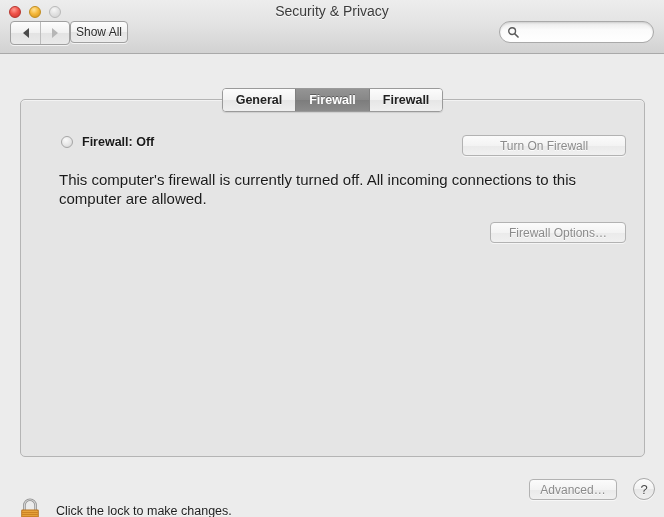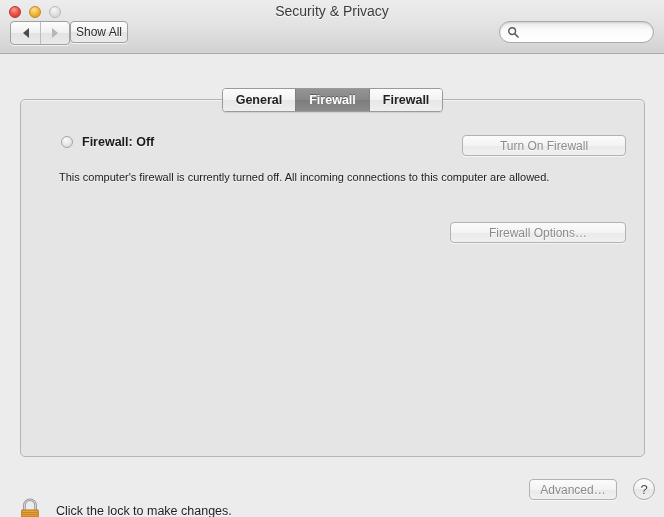--- a/index.html
+++ b/index.html
@@ -228,22 +228,22 @@
     font-size: 12.5px;
     font-weight: bold;
     color: #1a1a1a;
     text-shadow: 0 1px 0 rgba(255,255,255,0.7);
   }
 
   #firewall-description {
     position: absolute;
     left: 38px; top: 70px;
     width: 520px;
-    font-size: 11px;
-    line-height: 14px;
+    font-size: 15px;
+    line-height: 19px;
     color: #1a1a1a;
     text-shadow: 0 1px 0 rgba(255,255,255,0.6);
   }
 
   .push-button {
     position: absolute;
     height: 21px;
     display: flex;
     align-items: center;
     justify-content: center;
@@ -258,21 +258,21 @@
   }
 
   #turn-on-firewall-button {
     right: 18px;
     top: 35px;
     width: 164px;
   }
   #firewall-options-button {
     right: 18px;
     top: 122px;
-    width: 176px;
+    width: 136px;
   }
 
   
   #lock-row {
     position: absolute;
     left: 16px; top: 495px;
     display: flex;
     align-items: center;
     gap: 12px;
   }

